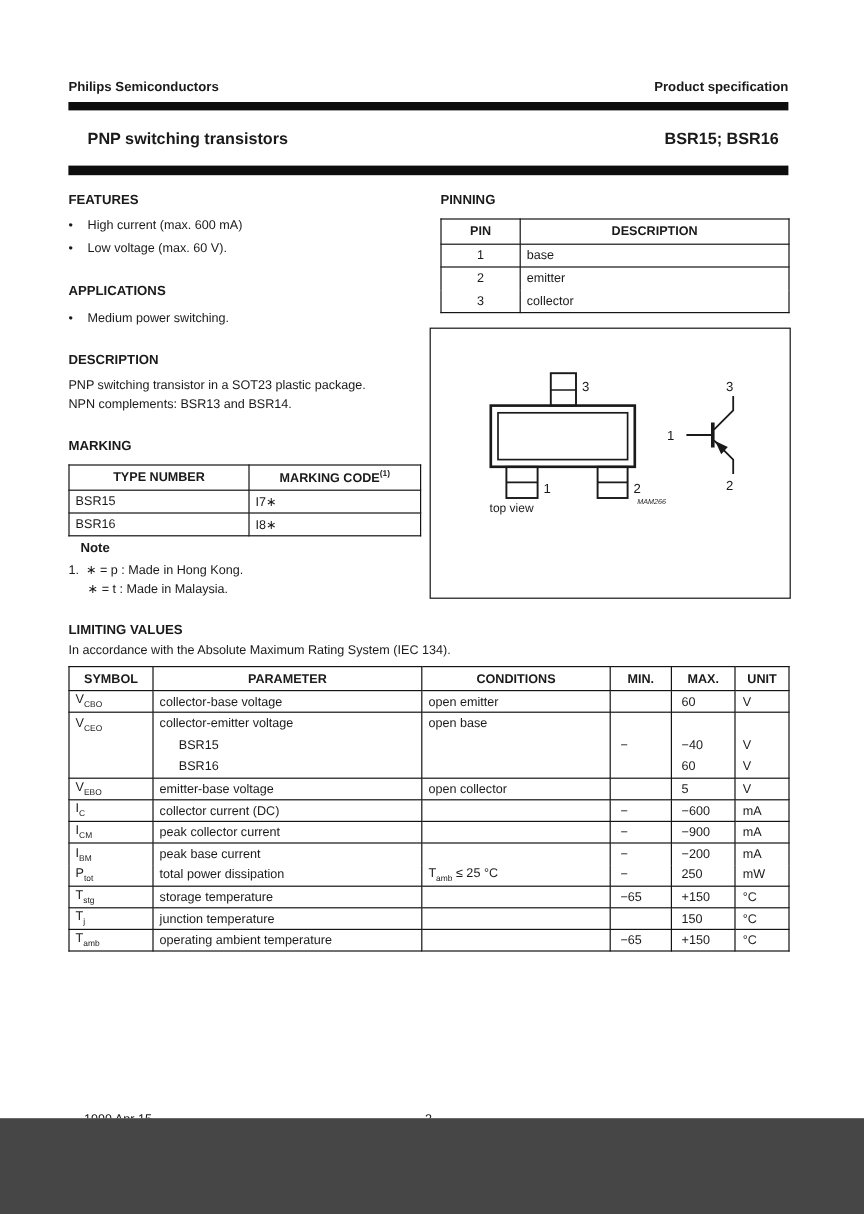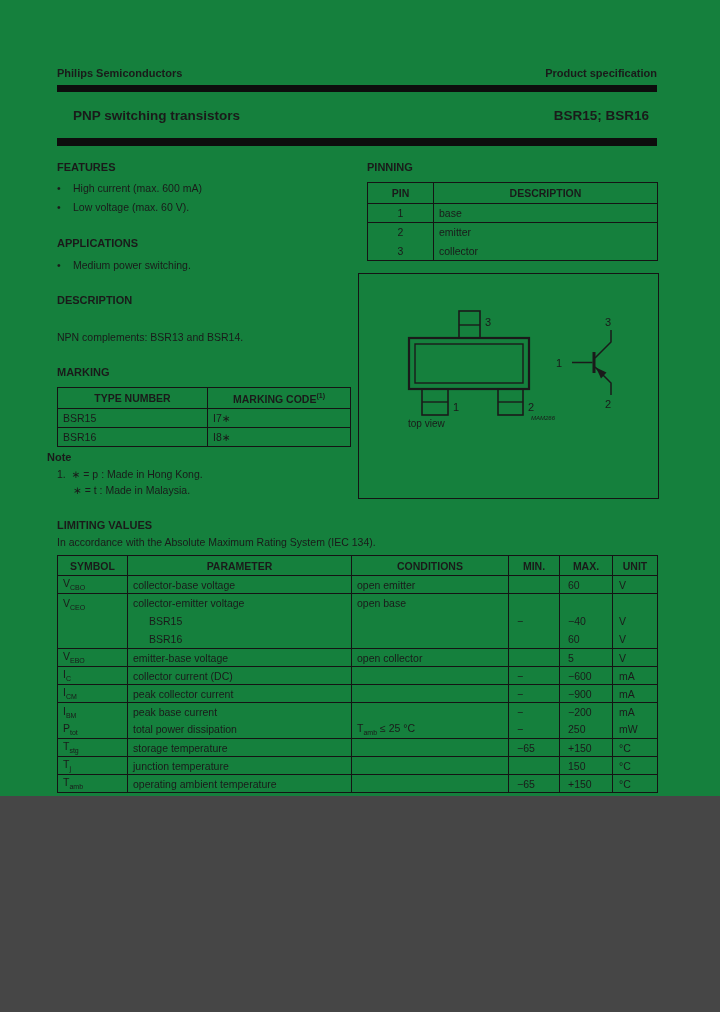--- a/index.html
+++ b/index.html
@@ -1,17 +1,17 @@
 <!DOCTYPE html>
 <html><head>
 <meta charset="utf-8">
 <style>
   html,body { margin:0; padding:0; background:#464646; }
   .page {
-    position:relative; width:720px; height:796px; background:#15803d;
+    position:relative; width:720px; height:932px; background:#ffffff;
     font-family:"Liberation Sans", sans-serif; color:#1a1a1a; overflow:hidden;
   }
   .abs { position:absolute; }
   .b { font-weight:700; }
   .fs11 { font-size:11px; }
   .fs10 { font-size:10.5px; }
   .bar { position:absolute; background:#0d0d0d; }
   .bullet { position:absolute; display:flex; font-size:10.5px; }
   .bullet .dot { width:16px; }
   sub { font-size:7px; }
@@ -77,20 +77,21 @@
     <span>Low voltage (max. 60 V).</span>
   </div>
 
   <div class="abs b fs11" style="left:57px; top:237px;">APPLICATIONS</div>
   <div class="bullet" style="left:57px; top:259px; width:300px;">
     <span class="dot">•</span>
     <span>Medium power switching.</span>
   </div>
 
   <div class="abs b fs11" style="left:57px; top:294px;">DESCRIPTION</div>
+  <div class="abs fs10" style="left:57px; top:315px; width:305px;">PNP switching transistor in a SOT23 plastic package.</div>
   <div class="abs fs10" style="left:57px; top:331px; width:305px;">NPN complements: BSR13 and BSR14.</div>
 
   <div class="abs b fs11" style="left:57px; top:366px;">MARKING</div>
   <table class="mk">
     <colgroup>
         <col style="width:150px">
         <col style="width:143px">
       </colgroup>
     <tbody>
         <tr class="hd">
@@ -101,21 +102,21 @@
       <td>BSR15</td>
       <td class="code">I7∗</td>
     </tr>
     <tr class="r">
       <td>BSR16</td>
       <td class="code">I8∗</td>
     </tr>
   </tbody>
     </table>
 
-  <div class="abs b fs11" style="left:47px; top:451px;text-align:center;">Note</div>
+  <div class="abs b fs11" style="left:67px; top:451px;text-align:center;">Note</div>
   <div class="abs fs10" style="left:57px; top:468px;"><span>1.</span>&nbsp;&nbsp;<span>∗ = p : Made in Hong Kong.</span></div>
   <div class="abs fs10" style="left:73px; top:484px;">∗ = t : Made in Malaysia.</div>
 
   <div class="abs b fs11" style="left:367px; top:161px;">PINNING</div>
   <table class="pin">
     <colgroup>
         <col style="width:66px">
         <col style="width:224px">
       </colgroup>
     <tbody>

